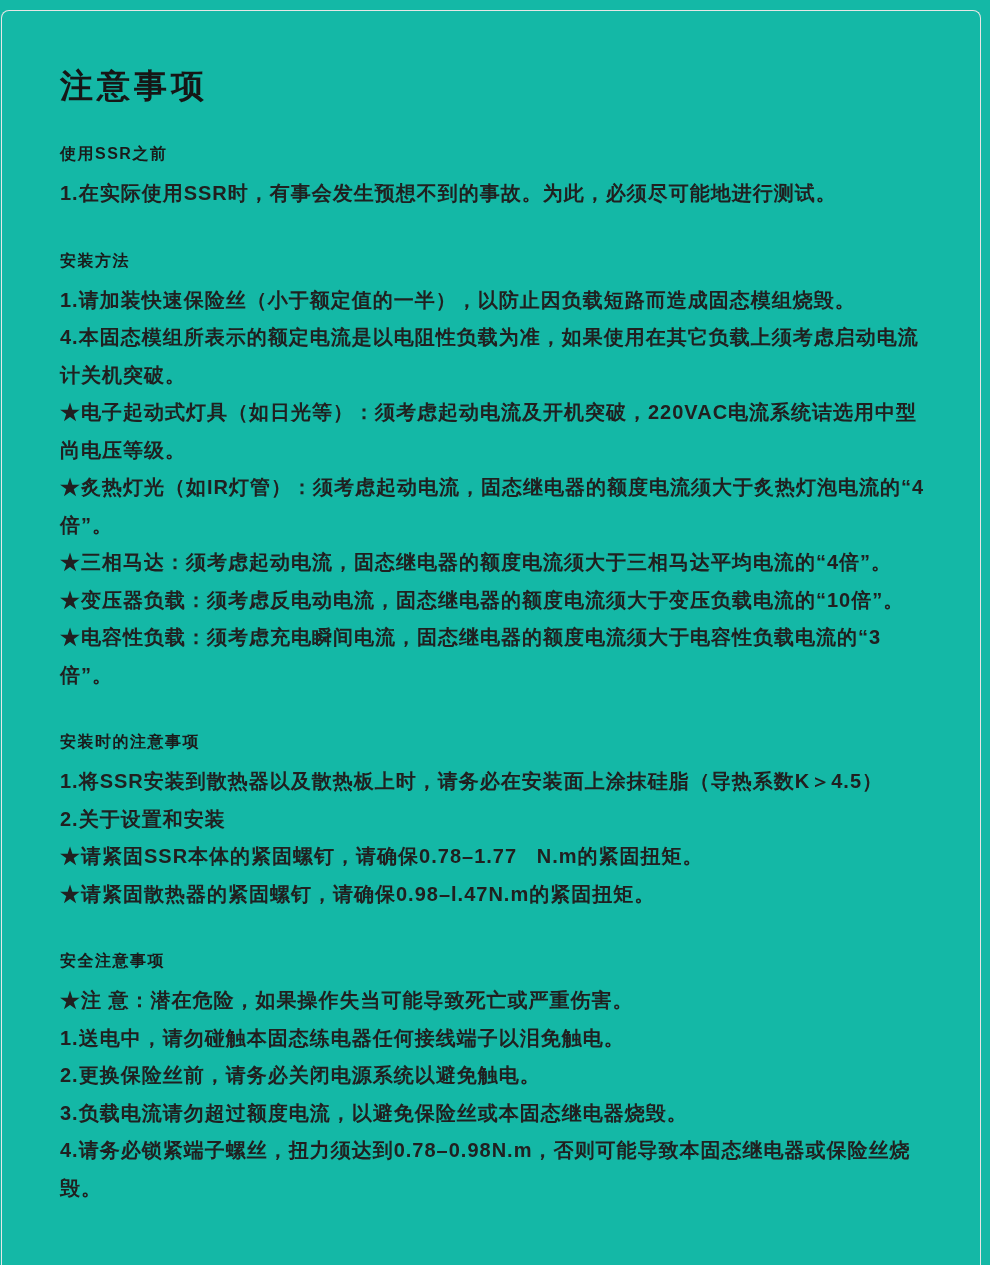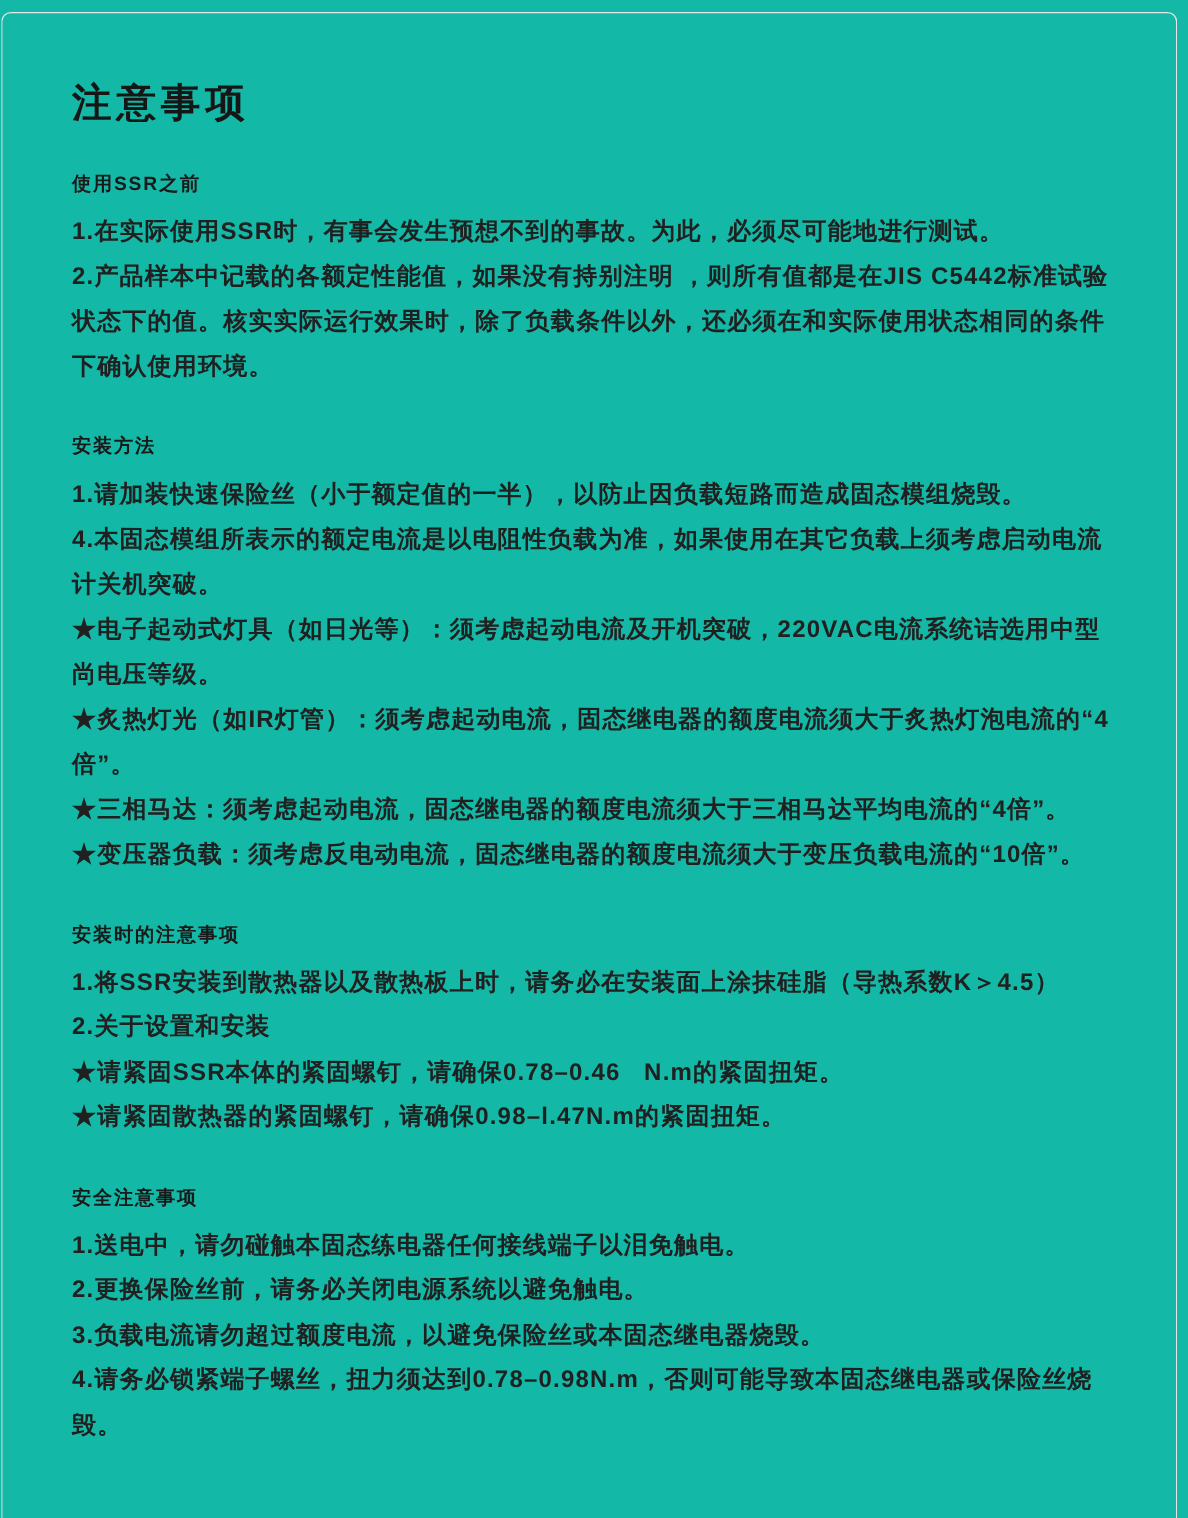--- a/index.html
+++ b/index.html
@@ -68,43 +68,44 @@
 
 <div class="page">
   <div class="page-frame"></div>
   <div class="content">
 
     <h1 class="doc-title">注意事项</h1>
 
     <div class="doc-section">
       <h2 class="section-heading">使用SSR之前</h2>
       <p class="doc-paragraph">1.在实际使用SSR时，有事会发生预想不到的事故。为此，必须尽可能地进行测试。</p>
-      <p class="doc-paragraph">2.产品样本中记载的各额定性能值，如果没有持别注明 ，则所有值都是在JIS C5442标准试验状态下的值。核实实际运行效果时，除了负载条件以外，还必须在和实际使用状态相同的条件下确认使用环境。</p>
     </div>
 
     <div class="doc-section">
       <h2 class="section-heading">安装方法</h2>
       <p class="doc-paragraph">1.请加装快速保险丝（小于额定值的一半），以防止因负载短路而造成固态模组烧毁。</p>
       <p class="doc-paragraph">4.本固态模组所表示的额定电流是以电阻性负载为准，如果使用在其它负载上须考虑启动电流计关机突破。</p>
       <p class="doc-paragraph">★电子起动式灯具（如日光等）：须考虑起动电流及开机突破，220VAC电流系统诘选用中型尚电压等级。</p>
       <p class="doc-paragraph">★炙热灯光（如IR灯管）：须考虑起动电流，固态继电器的额度电流须大于炙热灯泡电流的“4倍”。</p>
       <p class="doc-paragraph">★三相马达：须考虑起动电流，固态继电器的额度电流须大于三相马达平均电流的“4倍”。</p>
       <p class="doc-paragraph">★变压器负载：须考虑反电动电流，固态继电器的额度电流须大于变压负载电流的“10倍”。</p>
+      <p class="doc-paragraph">★电容性负载：须考虑充电瞬间电流，固态继电器的额度电流须大于电容性负载电流的“3倍”。</p>
     </div>
 
     <div class="doc-section">
       <h2 class="section-heading">安装时的注意事项</h2>
       <p class="doc-paragraph">1.将SSR安装到散热器以及散热板上时，请务必在安装面上涂抹硅脂（导热系数K＞4.5）</p>
       <p class="doc-paragraph">2.关于设置和安装</p>
-      <p class="doc-paragraph">★请紧固SSR本体的紧固螺钉，请确保0.78–0.46   N.m的紧固扭矩。</p>
+      <p class="doc-paragraph">★请紧固SSR本体的紧固螺钉，请确保0.78–1.77   N.m的紧固扭矩。</p>
       <p class="doc-paragraph">★请紧固散热器的紧固螺钉，请确保0.98–l.47N.m的紧固扭矩。</p>
     </div>
 
     <div class="doc-section">
       <h2 class="section-heading">安全注意事项</h2>
+      <p class="doc-paragraph">★注 意：潜在危险，如果操作失当可能导致死亡或严重伤害。</p>
       <p class="doc-paragraph">1.送电中，请勿碰触本固态练电器任何接线端子以泪免触电。</p>
       <p class="doc-paragraph">2.更换保险丝前，请务必关闭电源系统以避免触电。</p>
       <p class="doc-paragraph">3.负载电流请勿超过额度电流，以避免保险丝或本固态继电器烧毁。</p>
       <p class="doc-paragraph">4.请务必锁紧端子螺丝，扭力须达到0.78–0.98N.m，否则可能导致本固态继电器或保险丝烧毁。</p>
 
     </div>
 
   </div>
 </div>
 

